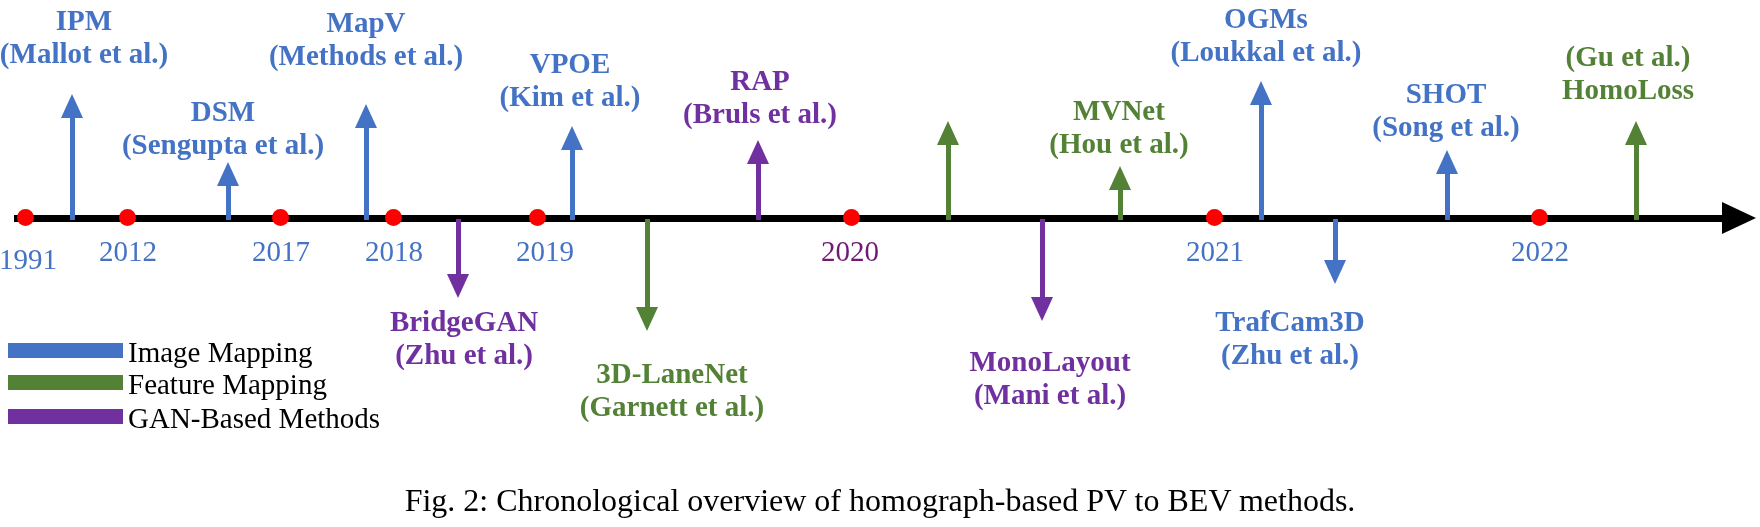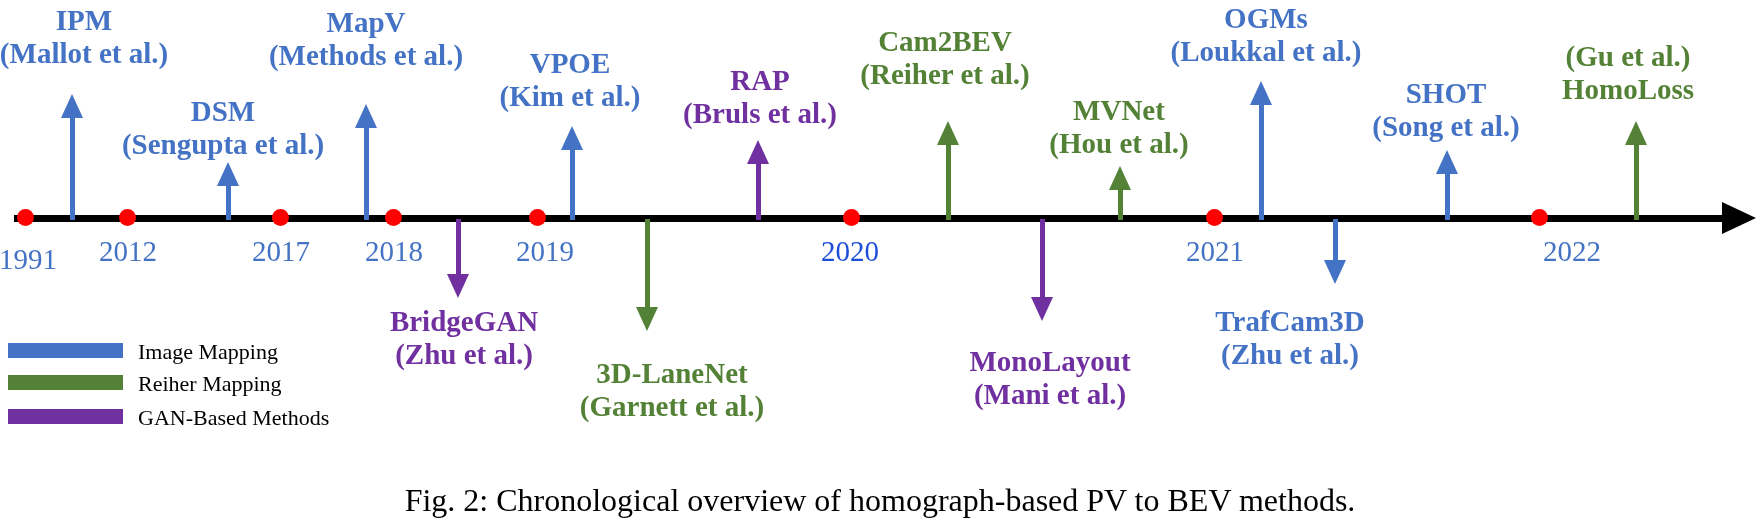--- a/index.html
+++ b/index.html
@@ -22,21 +22,21 @@
   .head-up,.head-down{
     position:absolute;width:0;height:0;
     border-left:11px solid transparent;border-right:11px solid transparent;
   }
   .elabel{
     position:absolute;transform:translateX(-50%);text-align:center;
     font-weight:bold;font-size:29px;line-height:33px;white-space:nowrap;
   }
   .legend-item{position:absolute;left:8px;height:33px;}
   .legend-bar{position:absolute;left:0;top:7px;width:115px;height:15px;}
-  .legend-text{position:absolute;left:130px;top:0;font-size:22px;line-height:32px;color:#000;white-space:nowrap;}
+  .legend-text{position:absolute;left:120px;top:0;font-size:29px;line-height:32px;color:#000;white-space:nowrap;}
   .caption{
     position:absolute;left:0;top:482px;width:100%;text-align:center;
     font-size:32px;color:#000;font-family:Liberation Serif, serif;
   }
 </style>
 </head>
 <body>
 
 <div id="figure">
   <div class="axis" style="left:14px;top:215px;width:1709px;height:7px;"></div>
@@ -46,25 +46,25 @@
     <div class="year" style="left: 28px; top: 244px; color: rgb(68, 114, 196);">1991</div>
     <div class="dot" style="left: 119px; top: 209px; background: rgb(255, 0, 0);"></div>
     <div class="year" style="left: 128px; top: 236px; color: rgb(68, 114, 196);">2012</div>
     <div class="dot" style="left: 272px; top: 209px; background: rgb(255, 0, 0);"></div>
     <div class="year" style="left: 281px; top: 236px; color: rgb(68, 114, 196);">2017</div>
     <div class="dot" style="left: 385px; top: 209px; background: rgb(255, 0, 0);"></div>
     <div class="year" style="left: 394px; top: 236px; color: rgb(68, 114, 196);">2018</div>
     <div class="dot" style="left: 529px; top: 209px; background: rgb(255, 0, 0);"></div>
     <div class="year" style="left: 545px; top: 236px; color: rgb(68, 114, 196);">2019</div>
     <div class="dot" style="left: 843px; top: 209px; background: rgb(255, 0, 0);"></div>
-    <div class="year" style="left: 850px; top: 236px; color: #1d4ed8;">2020</div>
+    <div class="year" style="left: 850px; top: 236px; color: #701a75;">2020</div>
     <div class="dot" style="left: 1206px; top: 209px; background: rgb(255, 0, 0);"></div>
     <div class="year" style="left: 1215px; top: 236px; color: rgb(68, 114, 196);">2021</div>
     <div class="dot" style="left: 1531px; top: 209px; background: rgb(255, 0, 0);"></div>
-    <div class="year" style="left: 1572px; top: 236px; color: rgb(68, 114, 196);">2022</div>
+    <div class="year" style="left: 1540px; top: 236px; color: rgb(68, 114, 196);">2022</div>
     <div class="shaft" style="left: 70px; background: rgb(68, 114, 196); top: 116px; height: 104px;"></div>
     <div class="head-up" style="left: 61px; top: 94px; border-bottom: 24px solid rgb(68, 114, 196);"></div>
     <div class="elabel" style="left: 84px; top: 4px; color: rgb(68, 114, 196);">
       <div>IPM</div>
       <div>(Mallot et al.)</div>
     </div>
     <div class="shaft" style="left: 226px; background: rgb(68, 114, 196); top: 184px; height: 36px;"></div>
     <div class="head-up" style="left: 217px; top: 162px; border-bottom: 24px solid rgb(68, 114, 196);"></div>
     <div class="elabel" style="left: 223px; top: 95px; color: rgb(68, 114, 196);">
       <div>DSM</div>
@@ -95,24 +95,20 @@
       <div>(Garnett et al.)</div>
     </div>
     <div class="shaft" style="left: 756px; background: rgb(112, 48, 160); top: 162px; height: 58px;"></div>
     <div class="head-up" style="left: 747px; top: 140px; border-bottom: 24px solid rgb(112, 48, 160);"></div>
     <div class="elabel" style="left: 760px; top: 64px; color: rgb(112, 48, 160);">
       <div>RAP</div>
       <div>(Bruls et al.)</div>
     </div>
     <div class="shaft" style="left: 946px; background: rgb(83, 129, 53); top: 143px; height: 77px;"></div>
     <div class="head-up" style="left: 937px; top: 121px; border-bottom: 24px solid rgb(83, 129, 53);"></div>
-    <div class="elabel" style="left: 945px; top: 25px; color: rgb(83, 129, 53);">
-      <div>Cam2BEV</div>
-      <div>(Reiher et al.)</div>
-    </div>
     <div class="shaft" style="left: 1040px; background: rgb(112, 48, 160); top: 219px; height: 80px;"></div>
     <div class="head-down" style="left: 1031px; top: 297px; border-top: 24px solid rgb(112, 48, 160);"></div>
     <div class="elabel" style="left: 1050px; top: 345px; color: rgb(112, 48, 160);">
       <div>MonoLayout</div>
       <div>(Mani et al.)</div>
     </div>
     <div class="shaft" style="left: 1118px; background: rgb(83, 129, 53); top: 188px; height: 32px;"></div>
     <div class="head-up" style="left: 1109px; top: 166px; border-bottom: 24px solid rgb(83, 129, 53);"></div>
     <div class="elabel" style="left: 1119px; top: 94px; color: rgb(83, 129, 53);">
       <div>MVNet</div>
@@ -141,19 +137,19 @@
     <div class="elabel" style="left: 1628px; top: 40px; color: rgb(83, 129, 53);">
       <div>(Gu et al.)</div>
       <div>HomoLoss</div>
     </div>
     <div class="legend-item" style="top: 336px;">
       <div class="legend-bar" style="background: rgb(68, 114, 196);"></div>
       <div class="legend-text">Image Mapping</div>
     </div>
     <div class="legend-item" style="top: 368px;">
       <div class="legend-bar" style="background: rgb(83, 129, 53);"></div>
-      <div class="legend-text">Reiher Mapping</div>
+      <div class="legend-text">Feature Mapping</div>
     </div>
     <div class="legend-item" style="top: 402px;">
       <div class="legend-bar" style="background: rgb(112, 48, 160);"></div>
       <div class="legend-text">GAN-Based Methods</div>
     </div>
   </div>
 
 </body></html>

